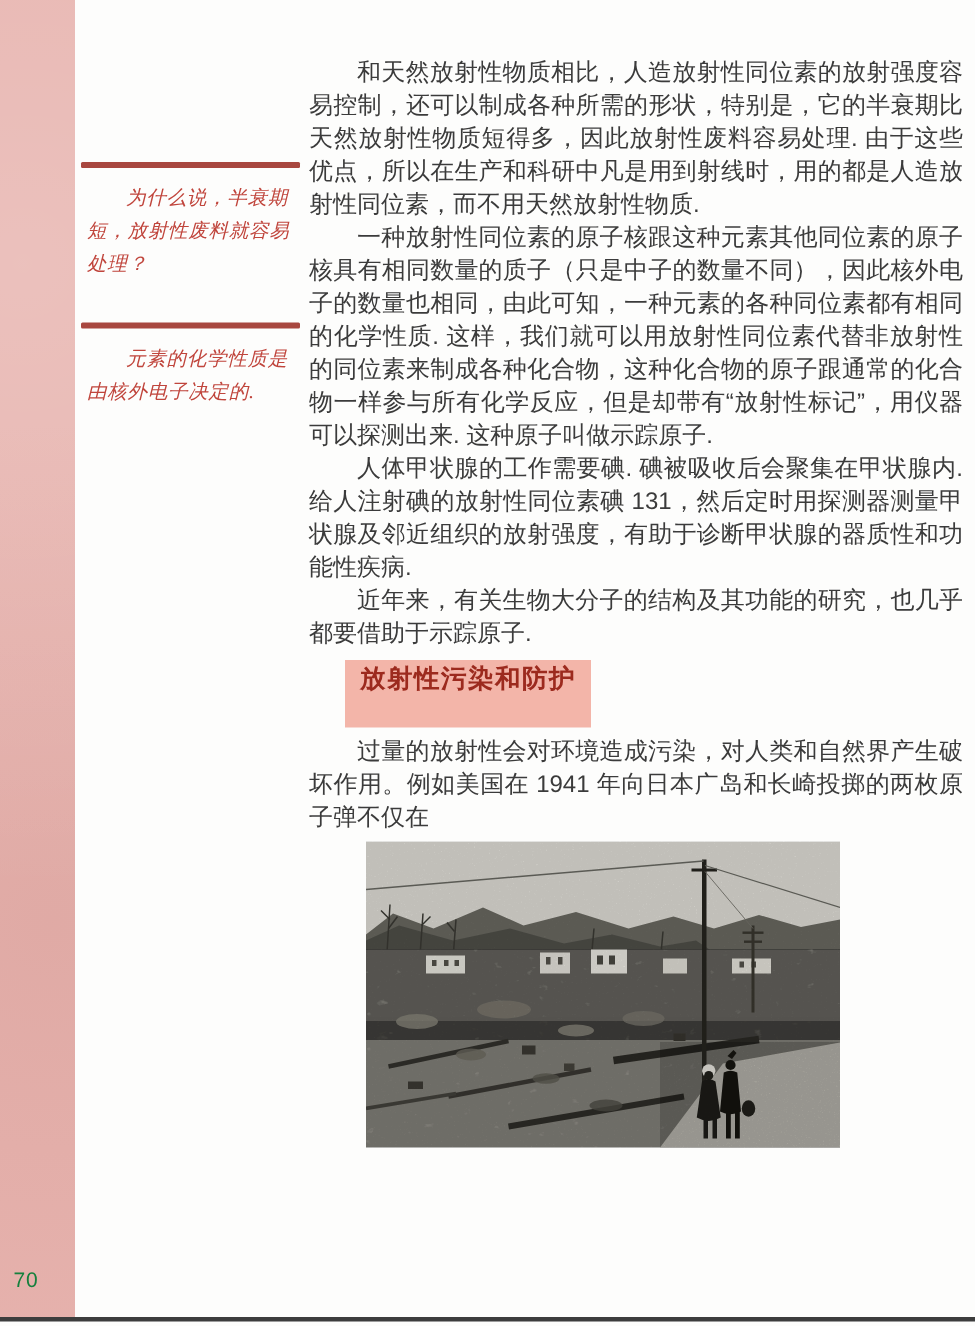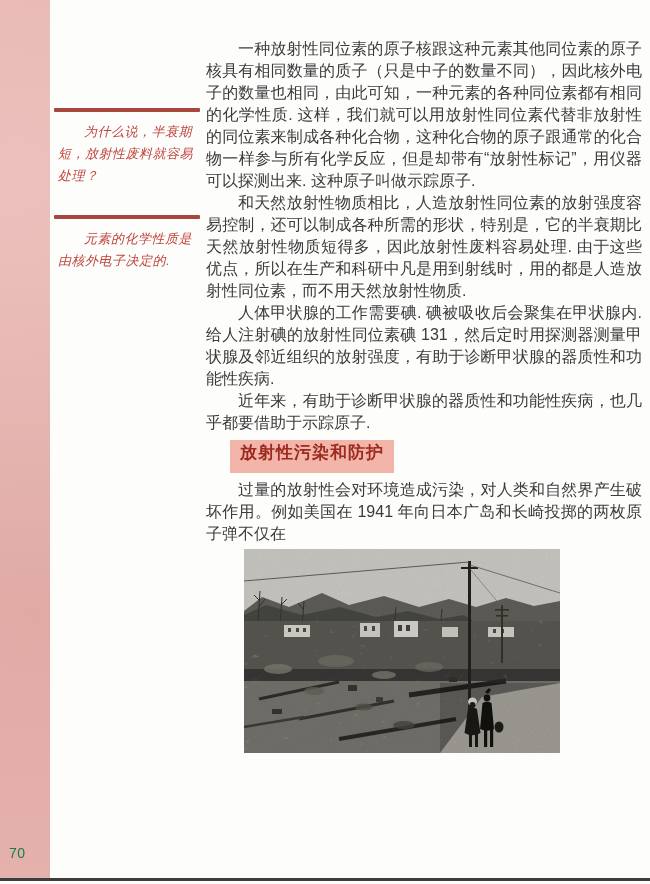--- a/index.html
+++ b/index.html
@@ -34,21 +34,21 @@
   }
   .content{
     position:absolute;left:206px;top:38px;width:436px;
     font-size:16px;line-height:22px;color:#3b3b3b;
     text-align:justify;
   }
   .body-p{margin:0;text-indent:2em;}
   .section-heading{
     display:inline-block;
     margin:6px 0 6px 24px;
-    padding:2px 10px 9px 10px;
+    padding:2px 10px 21px 10px;
     background:#f3b5a9;
     color:#9c2a1e;
     font-size:17px;font-weight:bold;
     letter-spacing:1px;
   }
   .figure{margin:4px 0 0 0;width:436px;}
   .photo-wrap{margin-left:38px;width:316px;height:204px;display:block;}
   .bottom-rule{
     position:absolute;left:0;top:878px;width:650px;height:3px;background:#3d3d3d;
   }
@@ -66,24 +66,24 @@
       <div class="note-bar"></div>
       <p class="note-text">为什么说，半衰期短，放射性废料就容易处理？</p>
     </div>
     <div class="note note-2">
       <div class="note-bar"></div>
       <p class="note-text">元素的化学性质是由核外电子决定的.</p>
     </div>
   </aside>
 
   <main class="content">
+    <p class="body-p">和天然放射性物质相比，人造放射性同位素的放射强度容易控制，还可以制成各种所需的形状，特别是，它的半衰期比天然放射性物质短得多，因此放射性废料容易处理. 由于这些优点，所以在生产和科研中凡是用到射线时，用的都是人造放射性同位素，而不用天然放射性物质.</p>
     <p class="body-p">一种放射性同位素的原子核跟这种元素其他同位素的原子核具有相同数量的质子（只是中子的数量不同），因此核外电子的数量也相同，由此可知，一种元素的各种同位素都有相同的化学性质. 这样，我们就可以用放射性同位素代替非放射性的同位素来制成各种化合物，这种化合物的原子跟通常的化合物一样参与所有化学反应，但是却带有“放射性标记”，用仪器可以探测出来. 这种原子叫做示踪原子.</p>
-    <p class="body-p">和天然放射性物质相比，人造放射性同位素的放射强度容易控制，还可以制成各种所需的形状，特别是，它的半衰期比天然放射性物质短得多，因此放射性废料容易处理. 由于这些优点，所以在生产和科研中凡是用到射线时，用的都是人造放射性同位素，而不用天然放射性物质.</p>
     <p class="body-p">人体甲状腺的工作需要碘. 碘被吸收后会聚集在甲状腺内. 给人注射碘的放射性同位素碘 131，然后定时用探测器测量甲状腺及邻近组织的放射强度，有助于诊断甲状腺的器质性和功能性疾病.</p>
-    <p class="body-p">近年来，有助于诊断甲状腺的器质性和功能性疾病，也几乎都要借助于示踪原子.</p>
+    <p class="body-p">近年来，有关生物大分子的结构及其功能的研究，也几乎都要借助于示踪原子.</p>
 
     <h2 class="section-heading">放射性污染和防护</h2>
 
     <p class="body-p">过量的放射性会对环境造成污染，对人类和自然界产生破坏作用。例如美国在 1941 年向日本广岛和长崎投掷的两枚原子弹不仅在</p>
 
     <figure class="figure">
       <svg class="photo-wrap" viewBox="0 0 316 204" xmlns="http://www.w3.org/2000/svg">
         <defs>
           <filter id="grain" x="0" y="0" width="100%" height="100%">
             <feTurbulence type="fractalNoise" baseFrequency="0.9" numOctaves="2" stitchTiles="stitch"></feTurbulence>

